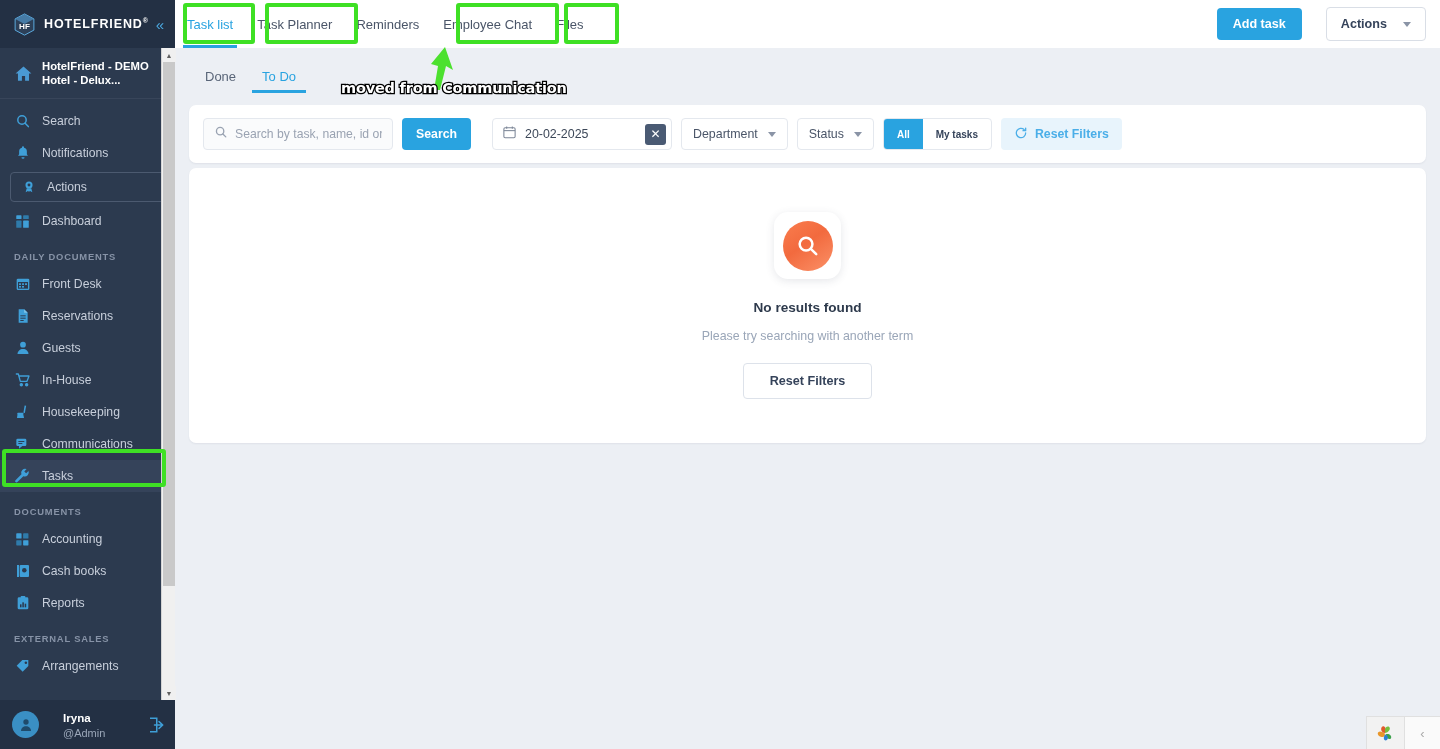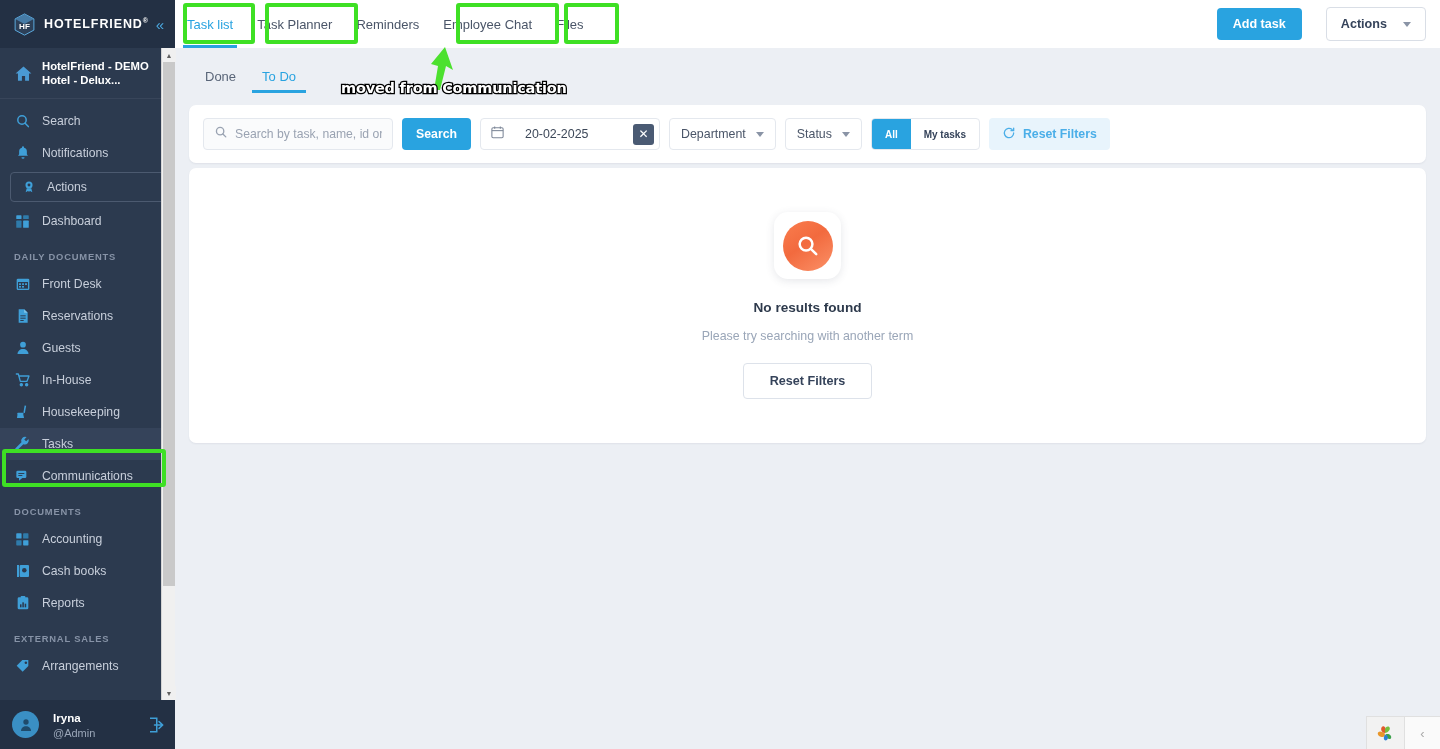--- a/index.html
+++ b/index.html
@@ -80,21 +80,21 @@
     background: #f0f0f0; cursor: pointer;
   }
   .sb-arrow.bottom { position: absolute; bottom: 0; }
   .sb-thumb {
     position: absolute; top: 14px; left: 1px; width: 12px;
     height: 524px; background: #c9c9c9; cursor: pointer;
   }
 
   .user-row {
     flex: 0 0 49px; height: 49px; background: #233044;
-    display: flex; align-items: center; gap: 14px;
+    display: flex; align-items: center; gap: 24px;
     padding: 0 10px 0 12px;
   }
   .avatar {
     width: 27px; height: 27px; border-radius: 50%;
     background: #3a8fc4; flex: 0 0 27px;
     display: flex; align-items: center; justify-content: center;
   }
   .user-meta { flex: 1; line-height: 14px; }
   .user-name { color: #fff; font-size: 11.6px; font-weight: bold; }
   .user-handle { color: #9aa6b8; font-size: 11px; }
@@ -171,21 +171,21 @@
   }
   .search-wrap input::placeholder { color: #9aa3b2; }
   .btn-search {
     background: #29a3e0; color: #fff; border: none; border-radius: 4px;
     font-size: 12.3px; font-weight: bold; height: 32px; padding: 0 14px;
     cursor: pointer; font-family: inherit;
   }
   .date-wrap {
     width: 180px; height: 32px; border: 1px solid #e4e8ee;
     border-radius: 4px; background: #fff;
-    display: flex; align-items: center; gap: 20px; padding: 0 5px 0 9px;
+    display: flex; align-items: center; gap: 8px; padding: 0 5px 0 9px; margin-left: 12px;
   }
   .date-val { font-size: 12.4px; color: #3c4758; flex: 1; }
   .date-clear {
     width: 21px; height: 21px; background: #4a5a73; border-radius: 3px;
     color: #fff; font-size: 12px; display: flex; align-items: center;
     justify-content: center; cursor: pointer;
   }
   .select-pill {
     height: 32px; border: 1px solid #e4e8ee; border-radius: 4px;
     background: #fff; display: flex; align-items: center; gap: 10px;
@@ -393,40 +393,40 @@
         <span class="ico">
           <svg viewBox="0 0 24 24" width="16" height="16" fill="#3f9fd8">
             <rect x="13.5" y="2.5" width="2.3" height="11" transform="rotate(10 14.6 8)"></rect>
             <path d="M4 14h8l1.6 7H3z"></path>
               <rect x="3.6" y="13" width="9" height="2.6" rx=".8"></rect>
           </svg>
         </span>
         <span class="lbl">Housekeeping</span>
       </div>
 
-      <div class="nav-item active">
-        <span class="ico">
-          <svg viewBox="0 0 24 24" width="17" height="17" fill="#3f9fd8">
-            <path d="M20.5 4.2a5.6 5.6 0 01-7.3 7.3L4.8 19.9a1.9 1.9 0 01-2.7-2.7l8.4-8.4a5.6 5.6 0 017.3-7.3l-3.3 3.3 2.7 2.7z"></path>
-          </svg>
-        </span>
-        <span class="lbl">Tasks</span>
-      </div>
-
       <div class="nav-item">
         <span class="ico">
           <svg viewBox="0 0 24 24" width="16" height="16" fill="#3f9fd8">
             <rect x="2" y="4" width="15" height="11" rx="2"></rect>
               <path d="M6 15l0 4 5-4z"></path>
             <rect x="5" y="7.5" width="9" height="1.4" fill="#2c3a4f"></rect>
               <rect x="5" y="10.6" width="6" height="1.4" fill="#2c3a4f"></rect>
           </svg>
         </span>
         <span class="lbl">Communications</span>
         <span class="arr">›</span>
+      </div>
+
+      <div class="nav-item active">
+        <span class="ico">
+          <svg viewBox="0 0 24 24" width="17" height="17" fill="#3f9fd8">
+            <path d="M20.5 4.2a5.6 5.6 0 01-7.3 7.3L4.8 19.9a1.9 1.9 0 01-2.7-2.7l8.4-8.4a5.6 5.6 0 017.3-7.3l-3.3 3.3 2.7 2.7z"></path>
+          </svg>
+        </span>
+        <span class="lbl">Tasks</span>
       </div>
 
       <div class="nav-section">DOCUMENTS</div>
 
       <div class="nav-item">
         <span class="ico">
           <svg viewBox="0 0 24 24" width="15" height="15">
             <rect x="2" y="2" width="8.5" height="8.5" rx="1" fill="#3f9fd8"></rect>
             <rect x="13" y="2" width="8.5" height="8.5" rx="1" fill="#2f7bab"></rect>
             <rect x="2" y="13" width="8.5" height="8.5" rx="1" fill="#2f7bab"></rect>

